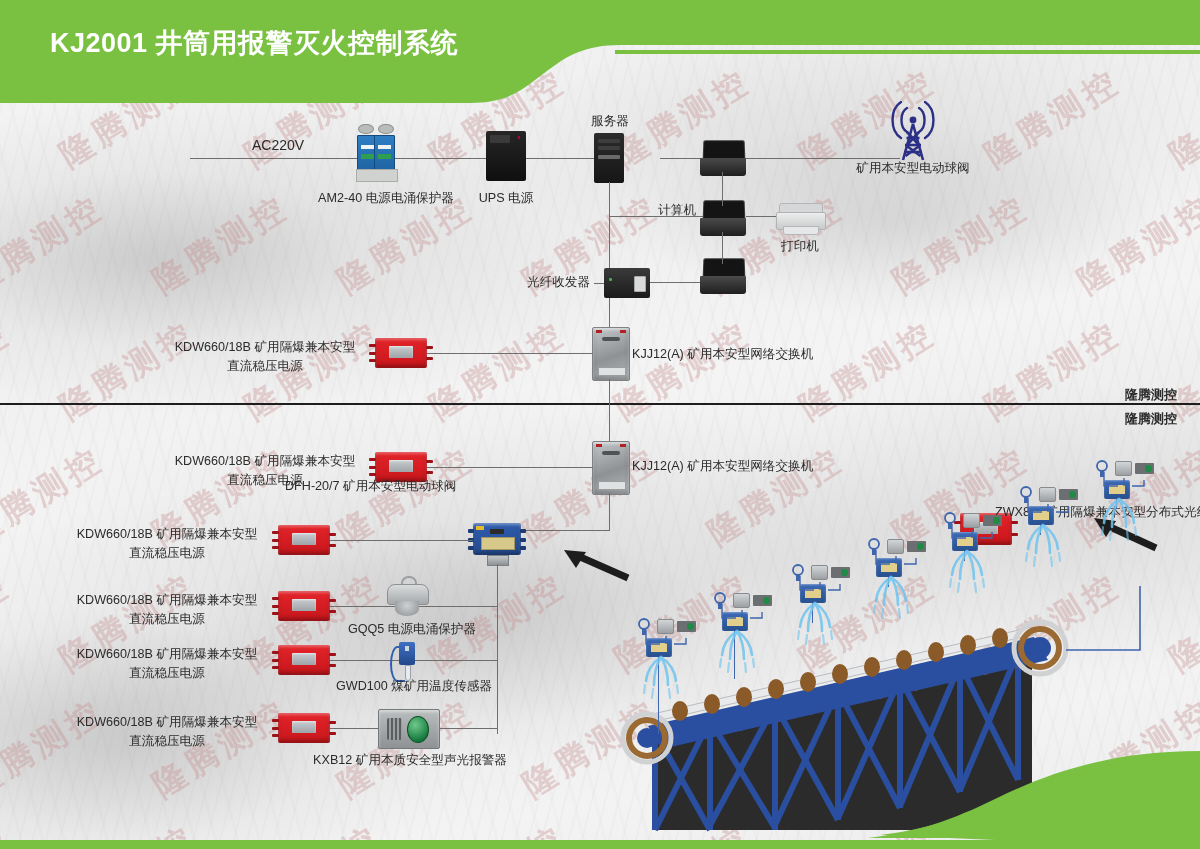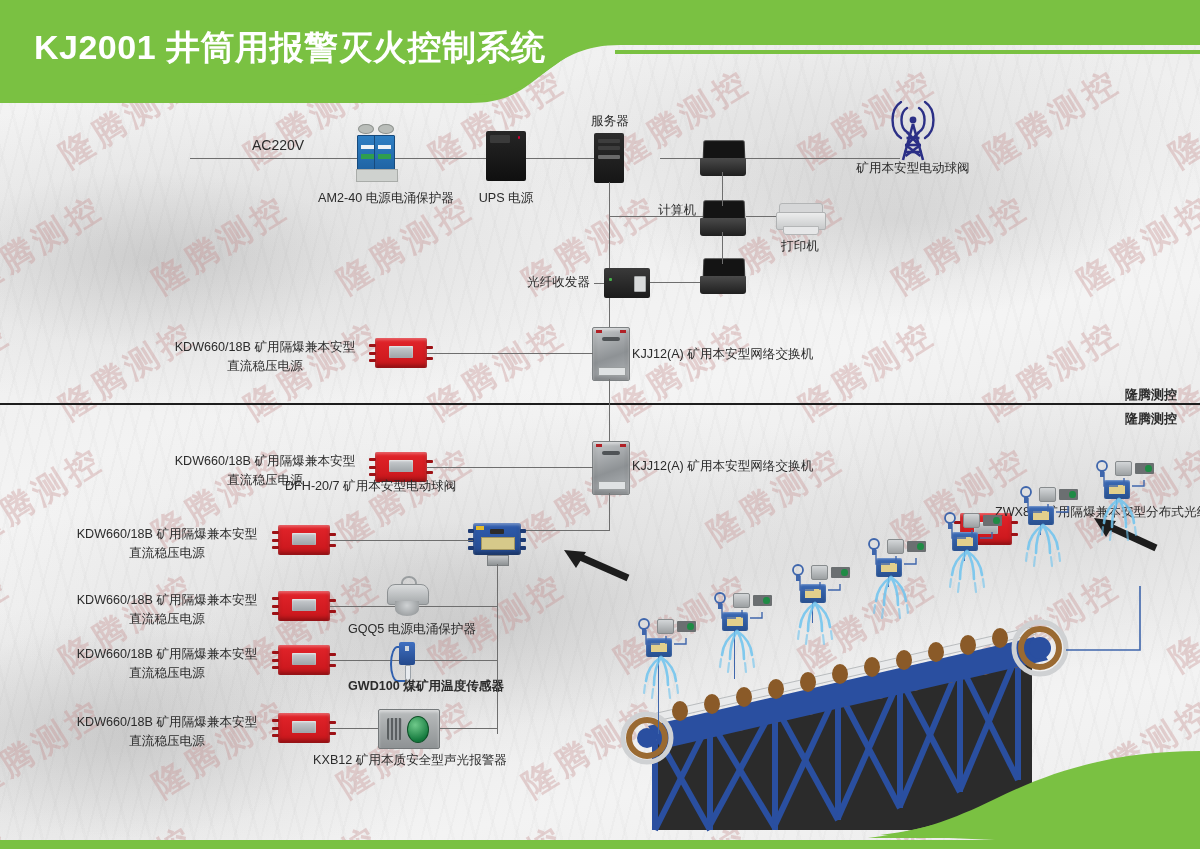--- a/index.html
+++ b/index.html
@@ -30,21 +30,21 @@
 
   
   .wm-layer{position:absolute;inset:0;overflow:hidden;pointer-events:none;}
   .wm{position:absolute;font-size:33px;color:#c58b8b;opacity:.34;font-weight:700;
        transform:rotate(-32deg);white-space:nowrap;letter-spacing:5px;
        font-family:"DejaVu Sans","Liberation Sans",sans-serif;}
 
   
   .header{position:absolute;left:0;top:0;width:1200px;height:103px;overflow:hidden;}
   .header svg{position:absolute;left:0;top:0;}
-  .title{position:absolute;left:34px;top:25px;color:#ffffff;font-size:34px;font-weight:700;letter-spacing:.5px;white-space:nowrap;}
+  .title{position:absolute;left:50px;top:25px;color:#ffffff;font-size:27px;font-weight:700;letter-spacing:.5px;white-space:nowrap;}
   .subtitle{position:absolute;left:51px;top:68px;color:#e2ebd6;opacity:.72;font-size:14.5px;letter-spacing:.2px;white-space:nowrap;}
 
   .footer-curve{position:absolute;left:0;bottom:0;width:1200px;height:110px;overflow:hidden;pointer-events:none;}
   .footer-bar{position:absolute;left:0;bottom:0;width:1200px;height:9px;background:#7ac142;}
 
   
   .lbl{position:absolute;color:#2b2b2b;font-size:12.6px;line-height:17px;white-space:nowrap;}
   .lbl.c{text-align:center;}
   .lbl.r{text-align:right;}
   .lbl.b{font-weight:700;}
@@ -429,21 +429,21 @@
       <div class="lug r" style="top:19px;"></div>
   </div>
   <div class="wire h" style="left:330px;top:660px;width:167px;"></div>
   <div class="temp" style="left:388px;top:639px;width:38px;height:42px;">
     <div class="curve"></div>
     <div class="body">
         <div class="face"></div>
       </div>
     <div class="probe"></div>
   </div>
-  <div class="lbl c" style="left:348px;top:678px;width:152px;font-weight:bold;">GWD100 煤矿用温度传感器</div>
+  <div class="lbl c" style="left:336px;top:678px;width:152px;">GWD100 煤矿用温度传感器</div>
   <div class="lbl c" style="left:62px;top:645px;width:210px;line-height:19px;white-space:normal;">
     <div>KDW660/18B 矿用隔爆兼本安型</div>
     <div>直流稳压电源</div>
   </div>
 
   <div class="redbox" style="left:278px;top:713px;width:52px;height:30px;">
     <div class="lug" style="top:6px;"></div>
       <div class="lug" style="top:14px;"></div>
       <div class="lug" style="top:21px;"></div>
     <div class="lug r" style="top:8px;"></div>

